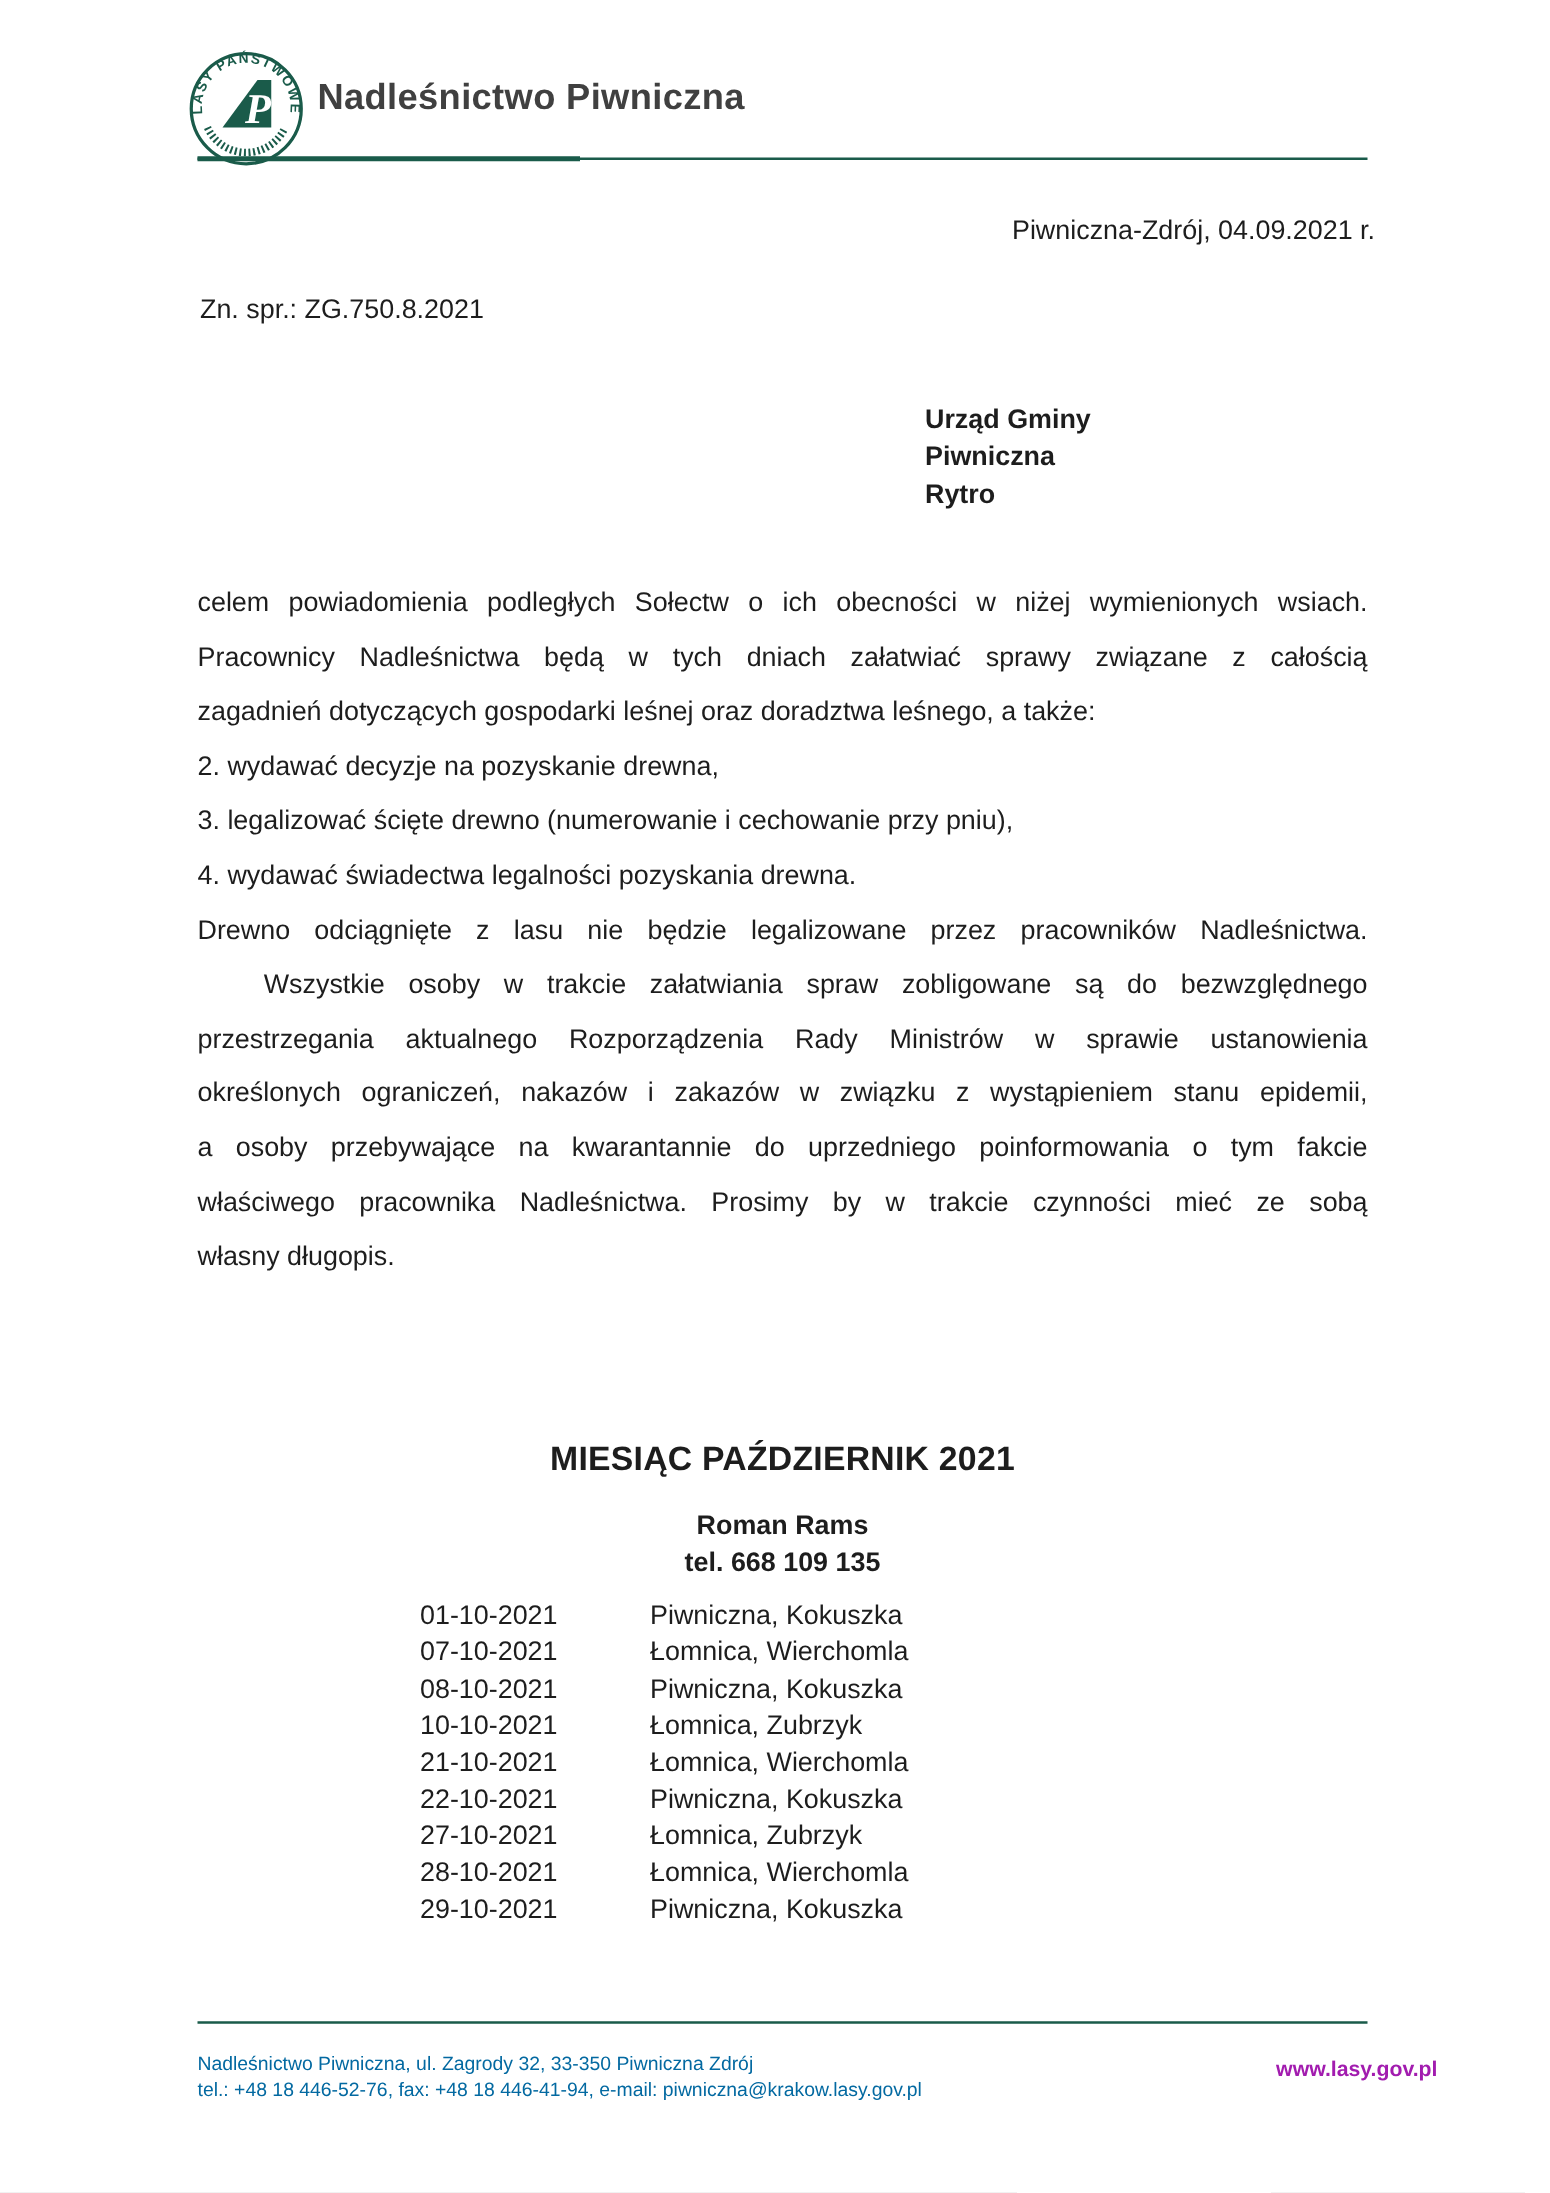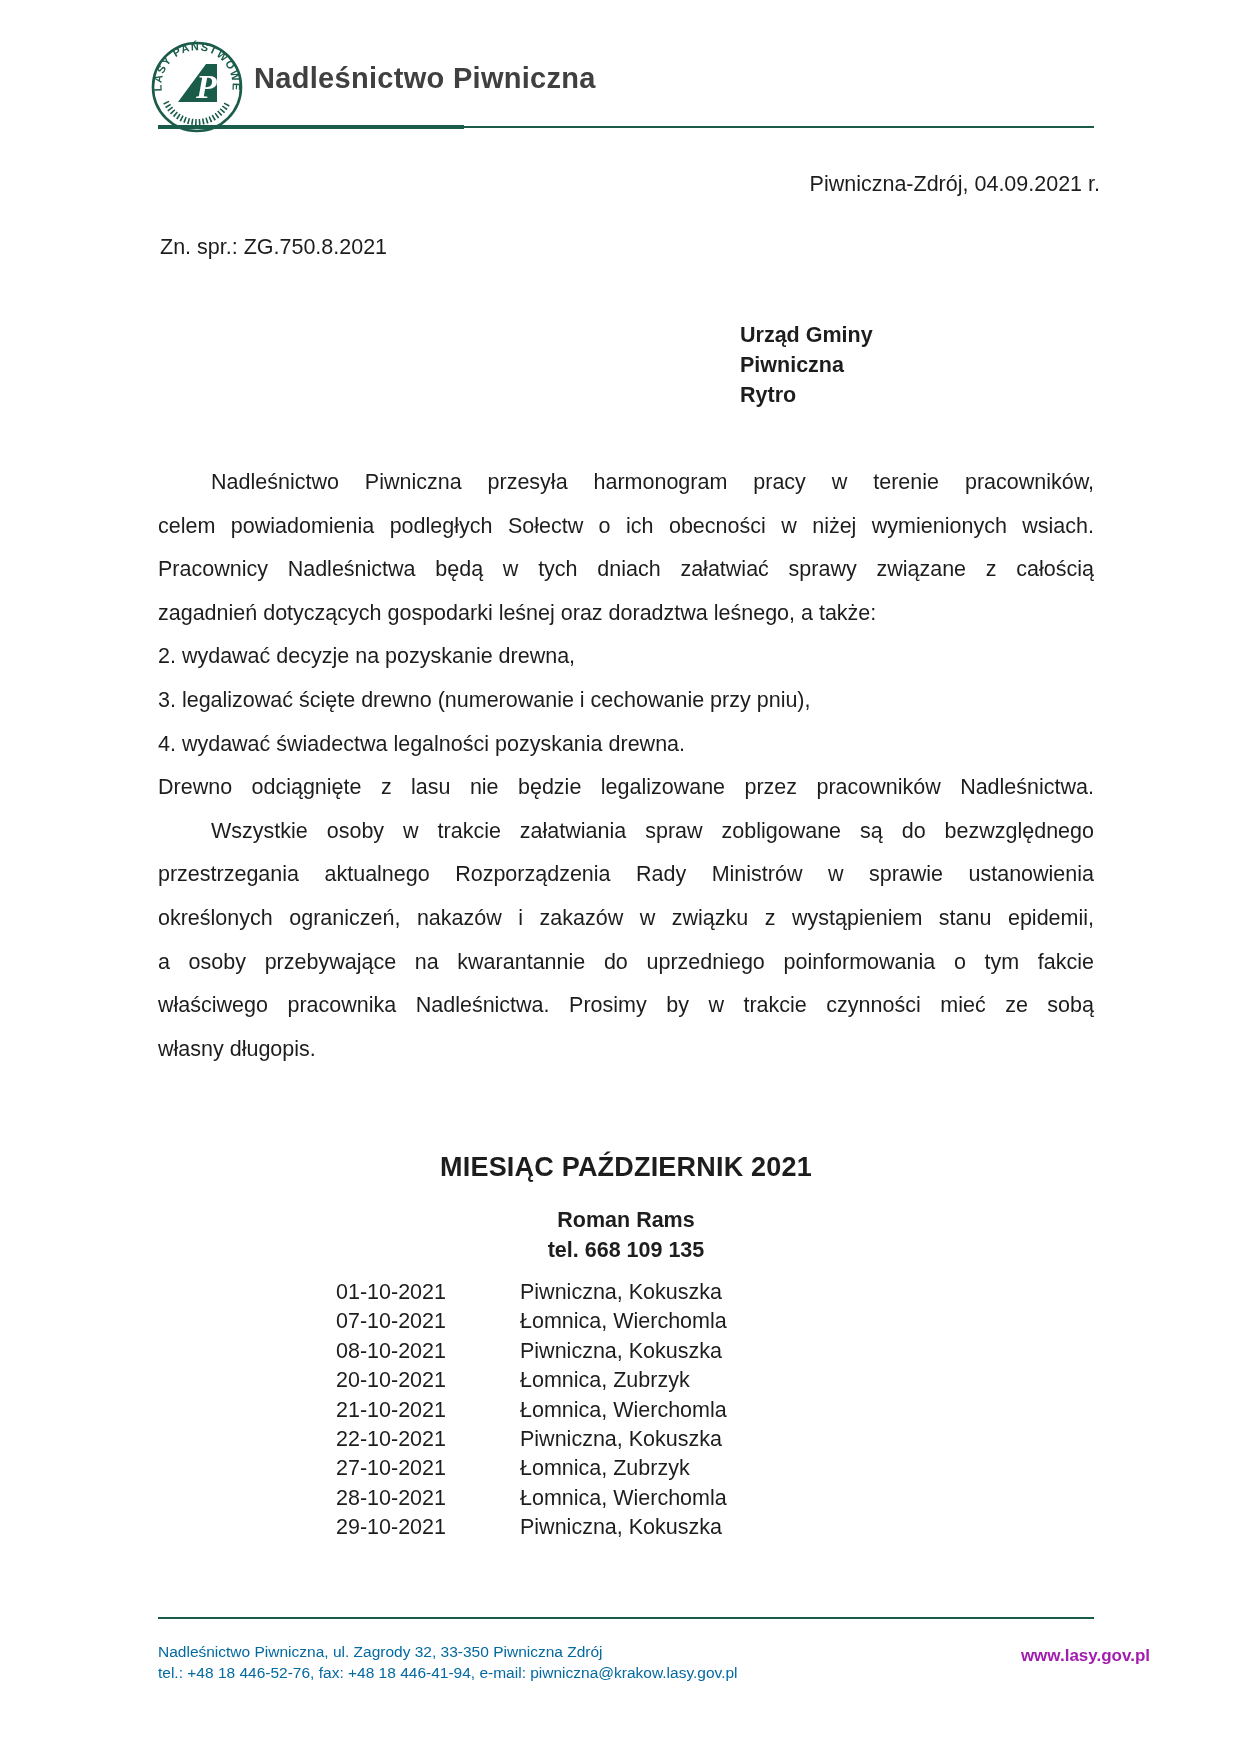--- a/index.html
+++ b/index.html
@@ -79,21 +79,20 @@
   <div class="abs place-date">Piwniczna-Zdrój,  04.09.2021 r.</div>
   <div class="abs reference">Zn. spr.: ZG.750.8.2021</div>
 
   <div class="abs recipient">
     <div>Urząd Gminy</div>
     <div>Piwniczna</div>
     <div>Rytro</div>
   </div>
 
   <div class="abs body-text">
-    <div class="jline indent">Nadleśnictwo Piwniczna przesyła harmonogram pracy w terenie pracowników,</div>
     <div class="jline">celem powiadomienia podległych Sołectw o ich obecności w niżej wymienionych wsiach.</div>
     <div class="jline">Pracownicy Nadleśnictwa będą w tych dniach załatwiać sprawy związane z całością</div>
     <div>zagadnień dotyczących gospodarki leśnej oraz doradztwa leśnego, a także:</div>
 
     <div>2. wydawać decyzje na pozyskanie drewna,</div>
     <div>3. legalizować ścięte drewno (numerowanie i cechowanie przy pniu),</div>
     <div>4. wydawać świadectwa legalności pozyskania drewna.</div>
 
     <div class="jline"><span>Drewno odciągnięte z lasu </span><span class="uline">nie będzie legalizowane</span><span> przez pracowników Nadleśnictwa.</span></div>
 
@@ -118,21 +117,21 @@
       </div>
     <div class="srow">
         <span class="sdate">07-10-2021</span>
         <span>Łomnica, Wierchomla</span>
       </div>
     <div class="srow">
         <span class="sdate">08-10-2021</span>
         <span>Piwniczna, Kokuszka</span>
       </div>
     <div class="srow">
-        <span class="sdate">20-10-2021</span>
+        <span class="sdate">10-10-2021</span>
         <span>Łomnica, Zubrzyk</span>
       </div>
     <div class="srow">
         <span class="sdate">21-10-2021</span>
         <span>Łomnica, Wierchomla</span>
       </div>
     <div class="srow">
         <span class="sdate">22-10-2021</span>
         <span>Piwniczna, Kokuszka</span>
       </div>

